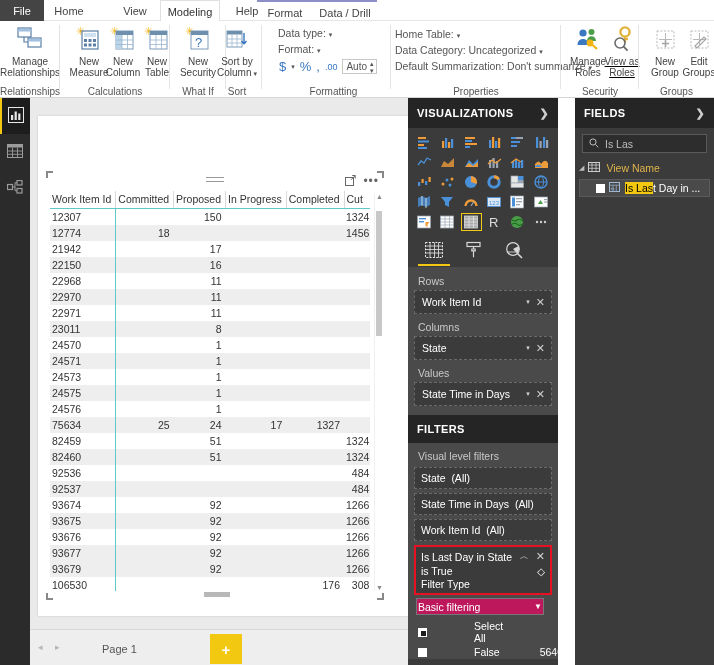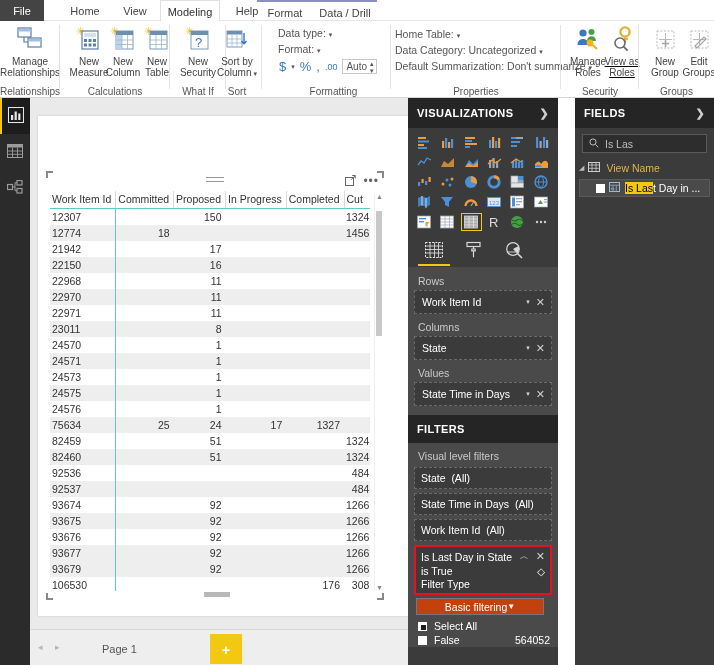--- a/index.html
+++ b/index.html
@@ -217,25 +217,25 @@
   .fcard {
     background:#3b3b3b; border:1px dashed #6a6a6a; color:#ffffff; font-size:10.5px;
     padding:4px 6px; margin-bottom:4px;
   }
   .fcard.active {
     border:2px solid #e81123; padding:3px 5px; margin-bottom:3px;
   }
   .fcard-row { display:flex; align-items:center; justify-content:space-between; }
   .fcard-row .ctrls { display:flex; gap:7px; align-items:center; color:#d0d0d0; }
   .fselect {
-    background:#c2410c; border:1px solid #777; color:#ffffff; font-size:10.5px;
-    height:17px; display:flex; align-items:center; justify-content:center;
-    padding:0 19px; margin:1px 0 4px 2px; width: 128px;
-  }
-  .fitem { display:flex; align-items:center; color:#ffffff; font-size:10.5px; padding:1px 2px 1px 4px; }
+    background:#be185d; border:1px solid #777; color:#ffffff; font-size:10.5px;
+    height:17px; display:flex; align-items:center; justify-content:space-between;
+    padding:0 1px; margin:1px 0 4px 2px; width: 128px;
+  }
+  .fitem { display:flex; align-items:center; color:#ffffff; font-size:10.5px; padding:1px 2px 1px 4px;gap:40px; }
   .cbox {
     width:9px; height:9px; background:#ffffff; border:1px solid #ffffff;
     margin-right:7px; position:relative; flex:none;
   }
   .cbox.partial::after {
     content:''; position:absolute; top:2px; left:2px; width:5px; height:5px; background:#1d1d1d;
   }
   .fitem .nm { flex:1; }
   .fitem .ct { color:#ffffff; }
 
@@ -263,21 +263,21 @@
 </style>
 </head>
 <body>
 
 <div id="app">
 
   <div class="ribbon-tabs">
     <div class="tab tab-file">
         <span>File</span>
       </div>
-    <div class="tab" style="left:62px;width:46px;">
+    <div class="tab" style="left:46px;width:46px;">
         <span>Home</span>
       </div>
     <div class="tab" style="left:113px;width:44px;">
         <span>View</span>
       </div>
     <div class="tab sel" style="left:160px;width:60px;">
         <span>Modeling</span>
       </div>
     <div class="tab" style="left:226px;width:42px;">
         <span>Help</span>

